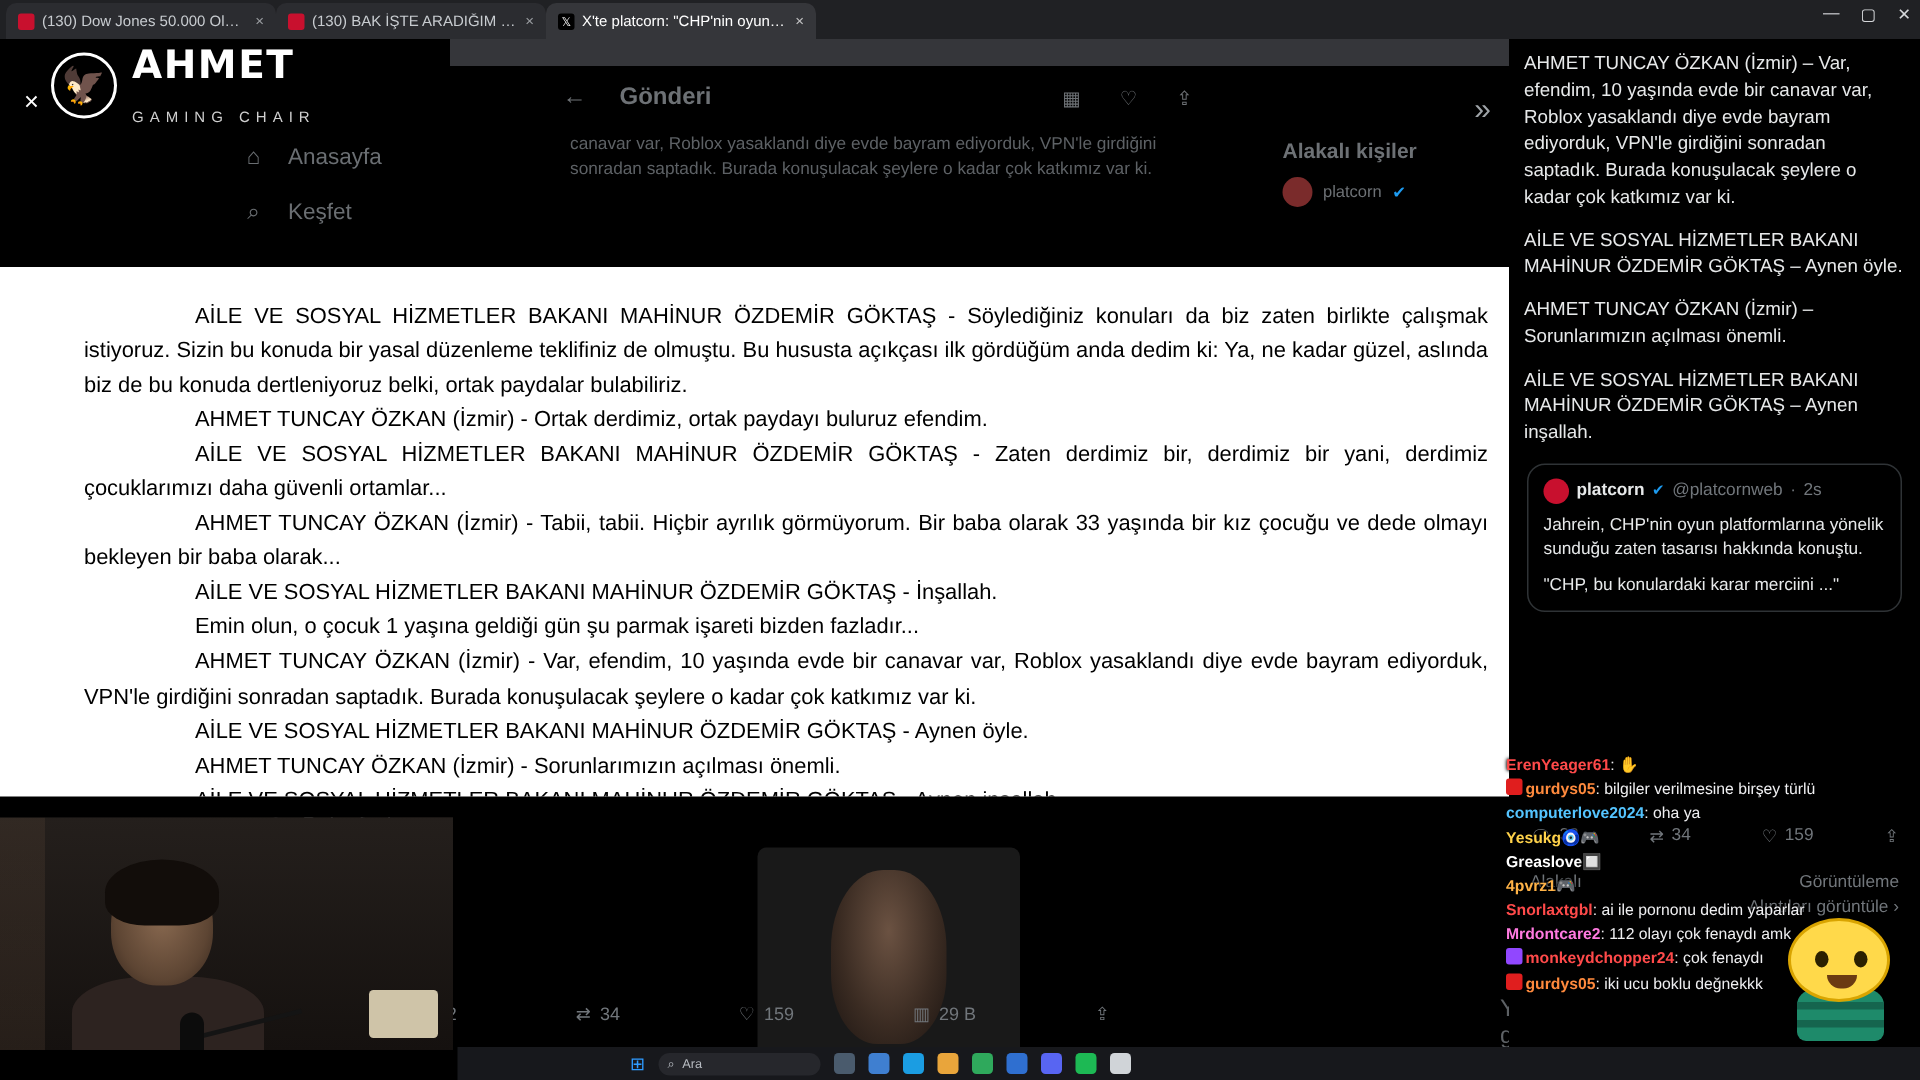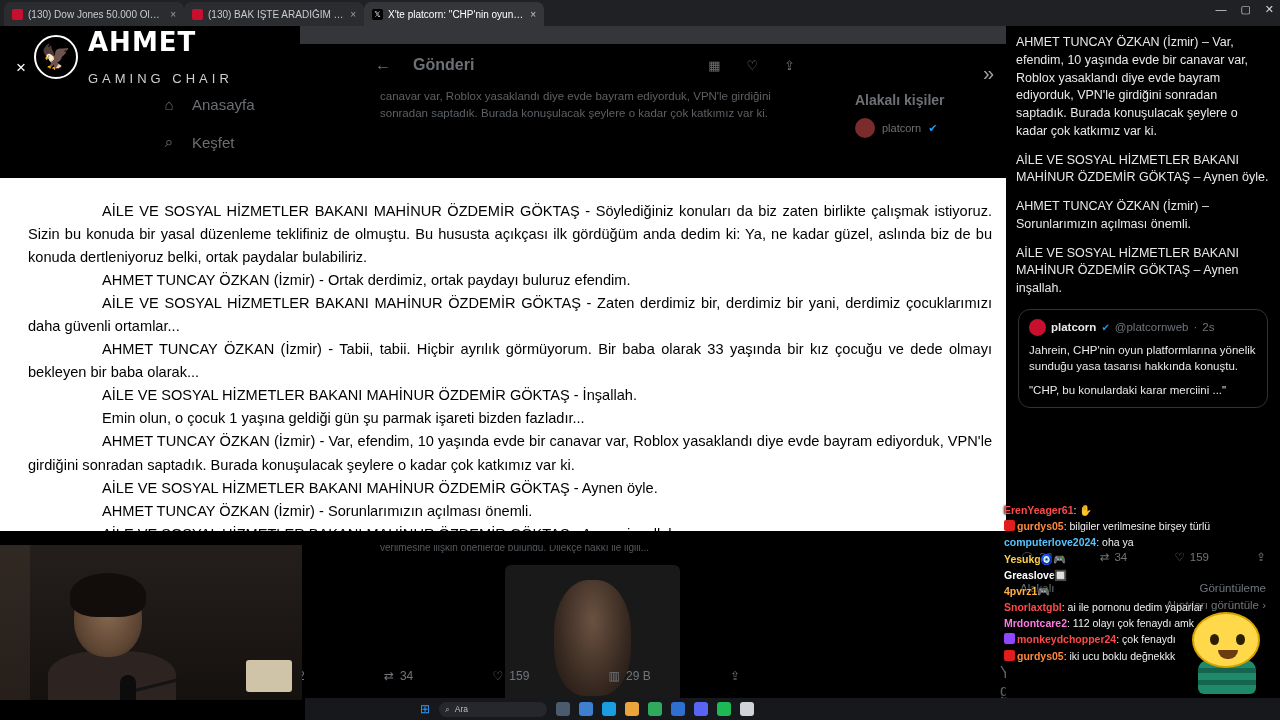--- a/index.html
+++ b/index.html
@@ -150,30 +150,30 @@
     background: #000;
     display: flex; align-items: center; gap: 10px; padding-left: 34px;
   }
   .hawk-ad .hawk-logo {
     width: 44px; height: 44px; border-radius: 50%;
     background: #000; border: 2px solid #fff;
     display: flex; align-items: center; justify-content: center;
     color: #fff; font-size: 24px;
   }
   .hawk-ad .hawk-text .t1 { font-size: 26px; font-weight: bold; letter-spacing: 1px; color: #fff; line-height: 1; font-family: "DejaVu Sans", sans-serif; }
-  .hawk-ad .hawk-text .t2 { font-size: 13px; letter-spacing: 4px; color: #cfcfcf; margin-top: 16px; }
+  .hawk-ad .hawk-text .t2 { font-size: 10px; letter-spacing: 4px; color: #cfcfcf; margin-top: 16px; }
   .hawk-close {
     position: absolute; left: 16px; top: 58px; color: #fff; font-size: 17px;
   }
 
   
   .doc {
     position: absolute; left: 0; top: 178px; width: 1006px; height: 353px;
     background: #fff; color: #000;
-    padding: 22px 14px 0 28px;
+    padding: 22px 14px 0 56px;
     font-size: 14.6px; line-height: 1.58;
     font-family: "Liberation Sans", sans-serif;
     overflow: hidden;
   }
   .doc p { margin-bottom: 0; text-align: justify; }
   .doc p .ind { display: inline-block; width: 74px; }
 
   
   .webcam {
     position: absolute; left: 0; top: 545px; width: 302px; height: 155px;
@@ -316,21 +316,20 @@
     <span style="margin-left:auto;display:flex;gap:26px;font-weight:normal;font-size:13px">
       <span>▦</span>
       <span>♡</span>
       <span>⇪</span>
     </span>
   </div>
 
   <div class="x-post-body">canavar var, Roblox yasaklandı diye evde bayram ediyorduk, VPN'le girdiğini sonradan saptadık. Burada konuşulacak şeylere o kadar çok katkımız var ki.</div>
   <div style="position:absolute;left:380px;top:160px;width:420px;font-size:11.5px;color:#5d6165;font-weight:bold">AİLE VE SOSYAL HİZMETLER BAKANI MAHİNUR ÖZDEMİR GÖKTAŞ</div>
 
-  <div class="x-caption">verilmesine ilişkin önerilerde bulundu. Dilekçe hakkı ile ilgili...</div>
 
   <div class="x-media-box">
     <div class="face"></div>
   </div>
 
   <div class="x-right-col">
     <div class="title">Alakalı kişiler</div>
     <div class="x-rc-item">
       <span class="av"></span>
       <span>platcorn</span>
@@ -414,21 +413,21 @@
     <div class="quote-card">
       <div class="qc-head">
         <span class="av"></span>
         <span class="name">platcorn</span>
         <span class="verify">✔</span>
         <span class="handle">@platcornweb</span>
         <span class="handle">·</span>
         <span class="time">2s</span>
       </div>
       <div class="qc-body">
-        <span>Jahrein, CHP'nin oyun platformlarına yönelik sunduğu yasa tasarısı hakkında konuştu.</span>
+        <span>Jahrein, CHP'nin oyun platformlarına yönelik sunduğu zaten tasarısı hakkında konuştu.</span>
         <span class="q2">"CHP, bu konulardaki karar merciini ..."</span>
       </div>
     </div>
   </div>
 
   <div class="rp-metrics">
     <span class="m">
       <span>🗨</span>
       <span>32</span>
     </span>

